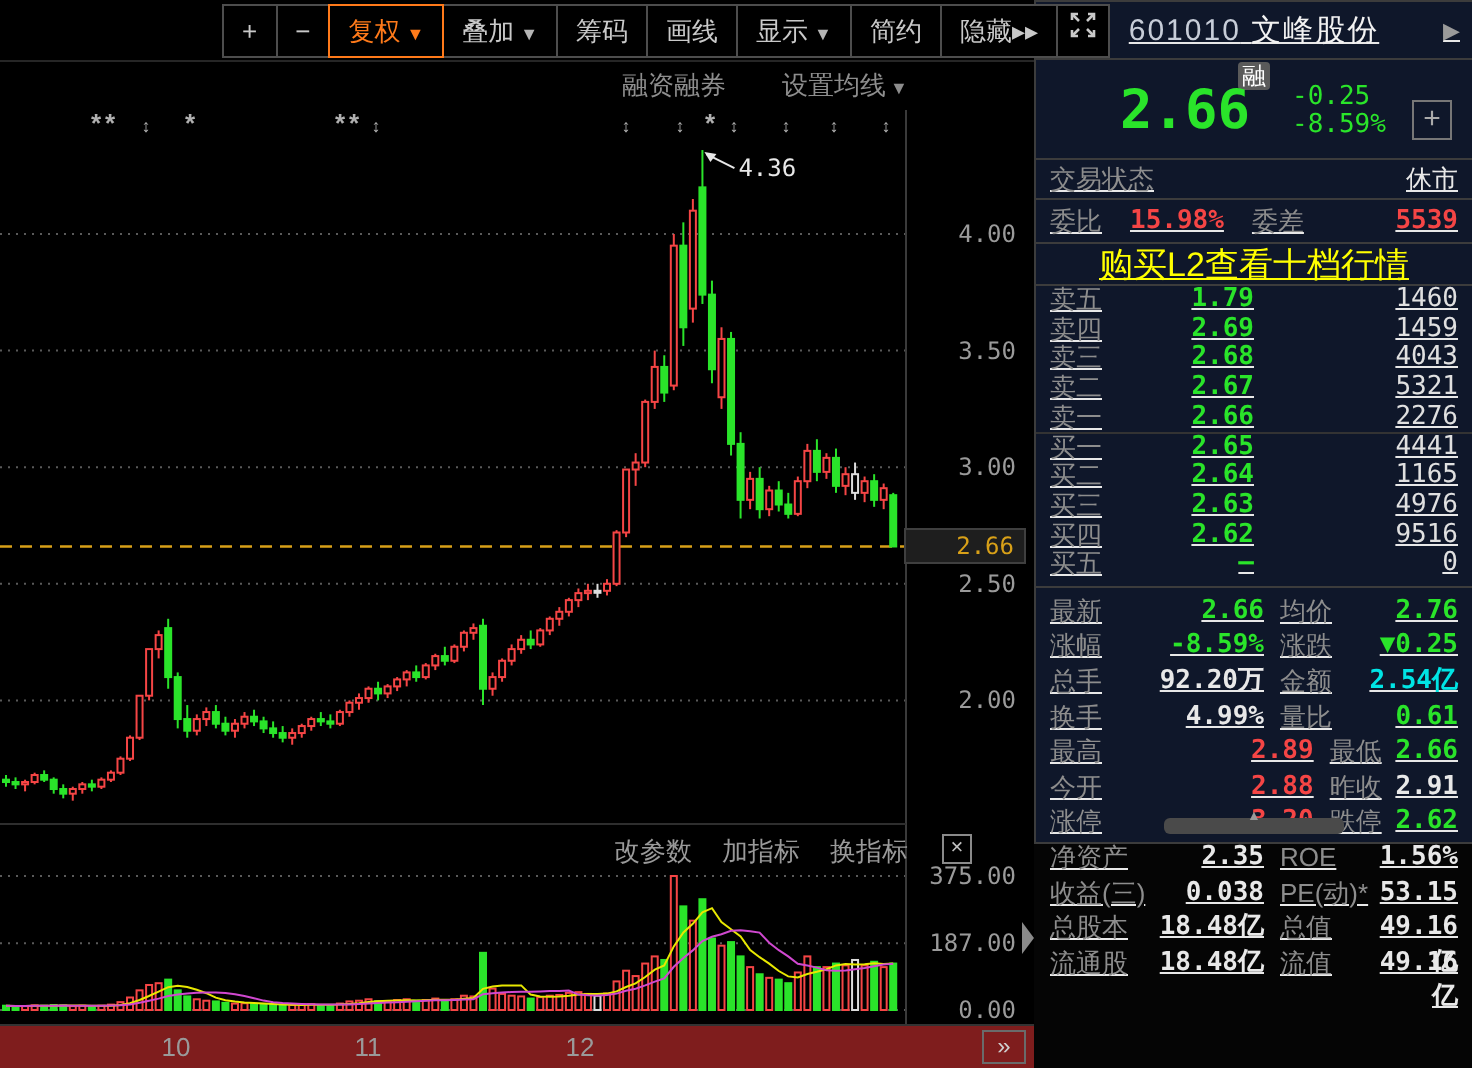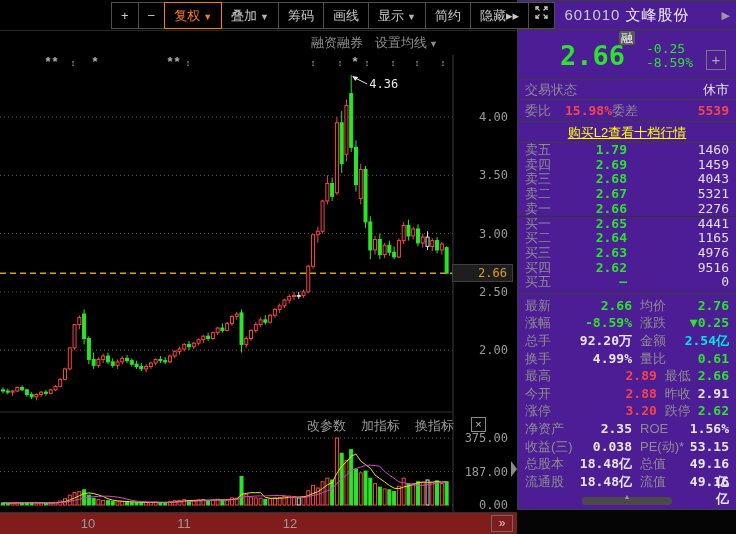--- a/index.html
+++ b/index.html
@@ -10,43 +10,43 @@
 
   
   .chart-side { position:absolute; left:0; top:0; width:517px; height:534px; background:#000; }
   .toolbar { position:absolute; top:2px; left:112px; height:27px; display:flex; z-index:5; }
   .tbtn { border:1px solid #4d4d4d; margin-left:-1px; background:#000; color:#c9c9c9;
           font-size:13px; line-height:25px; padding:0 9px; white-space:nowrap; cursor:default; }
   .tbtn .caret { font-size:9px; color:#b5b5b5; margin-left:3px; }
   .tbtn.active { color:#ff7a1a; border-color:#ff7a1a; position:relative; z-index:2; }
   .tbtn.active .caret { color:#ff7a1a; }
   .toolbar-underline { position:absolute; top:30px; left:0; width:517px; border-top:1px solid #262626; }
-  .subbar { position:absolute; top:34px; left:311px; display:flex; gap:12px; z-index:4;
+  .subbar { position:absolute; top:34px; left:311px; display:flex; gap:28px; z-index:4;
             color:#8d8d8d; font-size:13px; }
   .subbar .caret { font-size:9px; margin-left:2px; color:#8d8d8d; }
 
   .indicator-bar { position:absolute; top:417px; left:307px; display:flex; gap:15px; z-index:4;
                    color:#9a9a9a; font-size:13px; align-items:flex-start; }
   .close-box { width:15px; height:15px; border:1px solid #8a8a8a; color:#c0c0c0; font-size:11px;
                line-height:13px; text-align:center; margin-left:2px; }
 
   .price-badge { position:absolute; left:452px; top:264px; width:61px; height:18px;
                  background:#1e1e1e; border:1px solid #3f3f3f; color:#d8a018;
                  font-size:12px; line-height:16px; text-align:right; padding-right:5px; z-index:4; }
 
   .xaxis { position:absolute; left:0; top:512px; width:517px; height:22px; background:#7f1d1d;
            border-top:1px solid #333; z-index:4; }
   .xlabel { position:absolute; top:3px; transform:translateX(-50%); color:#9a9a9a; font-size:13px; }
   .xlabel.hl { color:#efefef; }
   .ff-btn { position:absolute; right:4px; top:2px; width:22px; height:17px; border:1px solid #6a6a6a;
             color:#cfcfcf; font-size:12px; line-height:15px; text-align:center; }
 
   
-  .quote { position:absolute; left:517px; top:0; width:219px; height:510px; background:#4c1d95;
-           border:1px solid #3c3c3c; border-right:none; color:#e8e8e8; font-size:13px; }
+  .quote { position:absolute; left:517px; top:0; width:219px; height:422px; background:#0f172a;
+           border:1px solid #3c3c3c; border-right:none; color:#e8e8e8; font-size:13px;text-decoration:underline; }
   .q-header { height:29px; border-bottom:1px solid #3c3c3c; display:flex; align-items:center;
               padding:0 6px; }
   .q-nav { color:#9a9a9a; font-size:11px; width:14px; }
   .q-title { flex:1; text-align:center; font-size:15px; letter-spacing:1px; }
   .q-code { color:#c7cdd8; }
   .q-name { color:#f2f2f2; }
   .q-pricewrap { position:relative; height:49px; }
   .q-margin-badge { position:absolute; left:50%; top:1px; transform:translateX(-50%);
                     background:#5a5a5a; color:#fff; font-size:12px; line-height:14px;
                     padding:0 2px; border-radius:2px; }
@@ -58,21 +58,21 @@
   .q-row { display:flex; align-items:center; padding:0 7px; }
   .q-status { height:21px; border-top:1px solid #3c3c3c; border-bottom:1px solid #3c3c3c; }
   .q-weibi { height:21px;align-items:center; }
   .lab { color:#8d8d8d; }
   .red { color:#f54545;margin-left:44px; }
   .grn { color:#2ae42a; }
   .cyn { color:#00e5e5; }
   .wht { color:#e8e8e8; }
   .q-link { height:22px; border-top:1px solid #3c3c3c; border-bottom:1px solid #3c3c3c;
             text-align:center; line-height:21px; }
-  .q-link a { color:#ffff00; text-decoration:underline; font-size:13px; }
+  .q-link a { color:#ffff00; text-decoration:underline; font-size:17px; }
   .ob-row { display:flex; height:14.7px; line-height:14.7px; padding:0 7px; }
   .ob-row .lab { width:34px; }
   .ob-price { width:68px; text-align:right; font-weight:bold; }
   .ob-qty { flex:1; text-align:right; color:#e0e0e0; }
   .ob-divider { border-top:1px solid #333; }
   .stats { border-top:1px solid #3c3c3c; margin-top:3px; padding:3px 0 0 0; }
   .st-row { display:flex; height:17.6px; line-height:17.6px; padding:0 7px; }
   .st-l { width:52px; color:#8d8d8d; white-space:nowrap; }
   .st-v { width:55px; text-align:right; font-weight:bold; }
   .st-l2 { width:48px; padding-left:8px; color:#8d8d8d; white-space:nowrap; }
@@ -478,21 +478,21 @@
     </div>
 
     <div class="q-row q-status">
       <span class="lab">交易状态</span>
       <span style="margin-left:auto">休市</span>
     </div>
 
     <div class="q-row q-weibi">
       <span class="lab">委比</span>
       <span class="red mono" style="margin-left:14px;font-weight:bold">15.98%</span>
-      <span class="lab" style="">委差</span>
+      <span class="lab" style="margin-left:14px">委差</span>
       <span class="red mono" style="margin-left:auto;font-weight:bold">5539</span>
     </div>
 
     <div class="q-link">
       <a href="#">购买L2查看十档行情</a>
     </div>
 
     <div id="orderbook">
         <div class="ob-row">
           <span class="lab">卖五</span>

